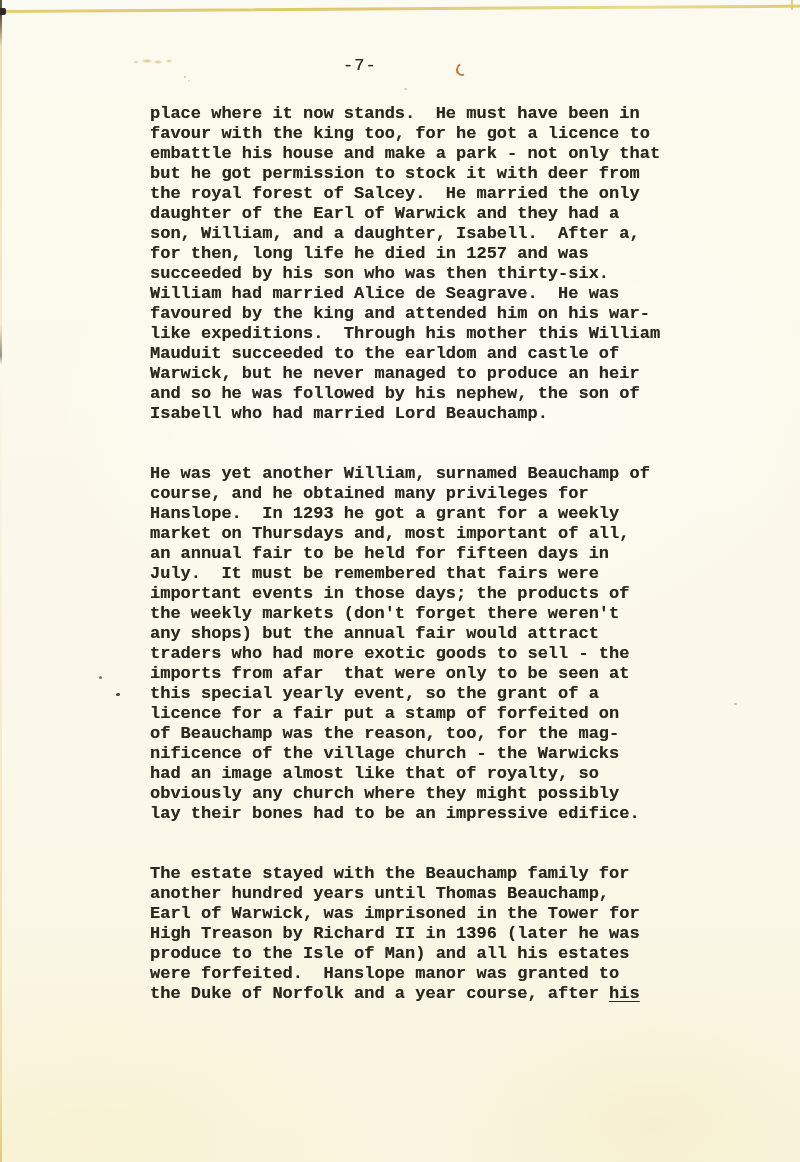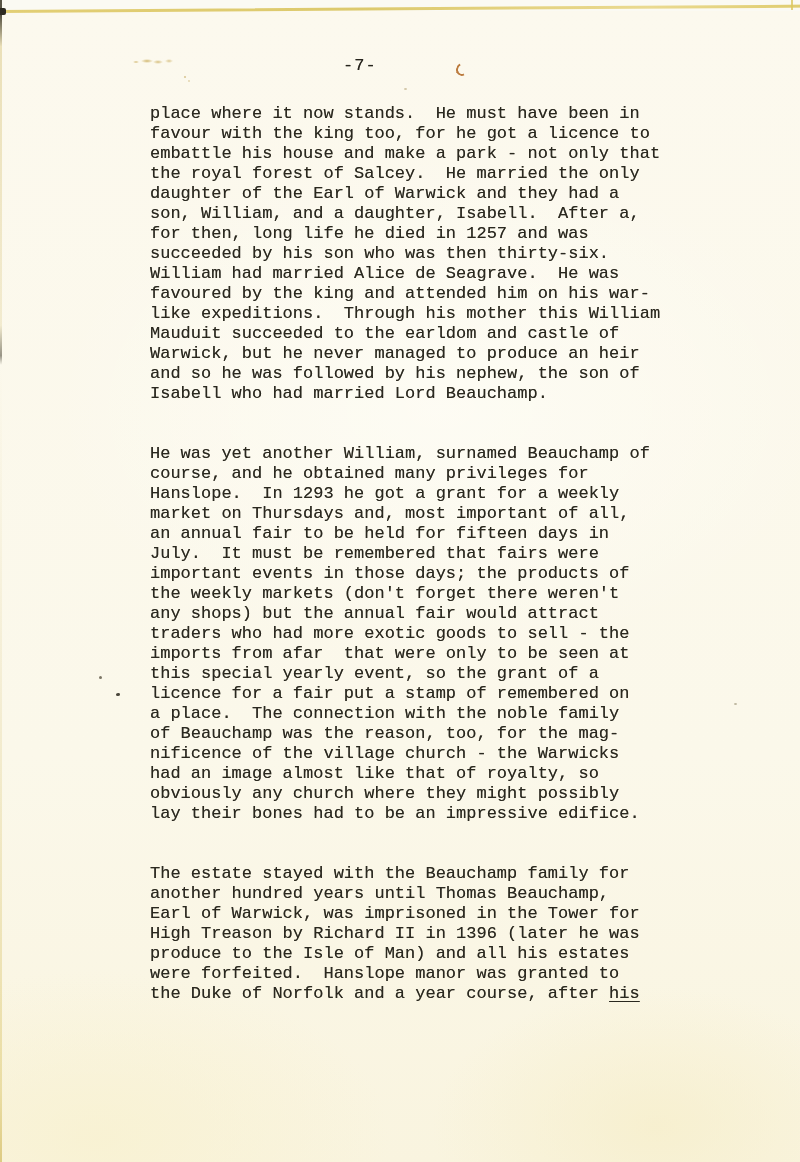--- a/index.html
+++ b/index.html
@@ -129,20 +129,21 @@
     text-shadow: 0 0 0.5px rgba(38,36,29,0.65);
   }
   .text-block {
     position: absolute;
     top: 104px; left: 150px;
     width: 600px;
     color: #2a281f;
     font-size: 17px;
     line-height: 20px;
     text-shadow: 0 0 0.5px rgba(42,40,31,0.6);
+    font-weight: bold;
   }
   .paragraph { margin: 0 0 40px 0; }
   .paragraph:last-child { margin-bottom: 12px; }
   .line { white-space: pre; height: 20px; }
   .underlined {
     text-decoration: underline;
     text-underline-offset: 3px;
   }
 </style>
 </head>
@@ -163,20 +164,21 @@
   <div class="speck-c"></div>
   <div class="speck-d"></div>
 
   <div class="page-number">-7-</div>
 
   <div class="text-block">
     <div class="paragraph">
         <div class="line">place where it now stands.  He must have been in</div>
         <div class="line">favour with the king too, for he got a licence to</div>
         <div class="line">embattle his house and make a park - not only that</div>
+        <div class="line">but he got permission to stock it with deer from</div>
         <div class="line">the royal forest of Salcey.  He married the only</div>
         <div class="line">daughter of the Earl of Warwick and they had a</div>
         <div class="line">son, William, and a daughter, Isabell.  After a,</div>
         <div class="line">for then, long life he died in 1257 and was</div>
         <div class="line">succeeded by his son who was then thirty-six.</div>
         <div class="line">William had married Alice de Seagrave.  He was</div>
         <div class="line">favoured by the king and attended him on his war-</div>
         <div class="line">like expeditions.  Through his mother this William</div>
         <div class="line">Mauduit succeeded to the earldom and castle of</div>
         <div class="line">Warwick, but he never managed to produce an heir</div>
@@ -189,22 +191,21 @@
         <div class="line">Hanslope.  In 1293 he got a grant for a weekly</div>
         <div class="line">market on Thursdays and, most important of all,</div>
         <div class="line">an annual fair to be held for fifteen days in</div>
         <div class="line">July.  It must be remembered that fairs were</div>
         <div class="line">important events in those days; the products of</div>
         <div class="line">the weekly markets (don't forget there weren't</div>
         <div class="line">any shops) but the annual fair would attract</div>
         <div class="line">traders who had more exotic goods to sell - the</div>
         <div class="line">imports from afar  that were only to be seen at</div>
         <div class="line">this special yearly event, so the grant of a</div>
-        <div class="line">licence for a fair put a stamp of remembered on</div>
-        <div class="line">a place.  The connection with the noble family</div>
+        <div class="line">licence for a fair put a stamp of forfeited on</div>
         <div class="line">of Beauchamp was the reason, too, for the mag-</div>
         <div class="line">nificence of the village church - the Warwicks</div>
         <div class="line">had an image almost like that of royalty, so</div>
         <div class="line">obviously any church where they might possibly</div>
         <div class="line">lay their bones had to be an impressive edifice.</div>
       </div>
     <div class="paragraph">
         <div class="line">The estate stayed with the Beauchamp family for</div>
         <div class="line">another hundred years until Thomas Beauchamp,</div>
         <div class="line">Earl of Warwick, was imprisoned in the Tower for</div>

